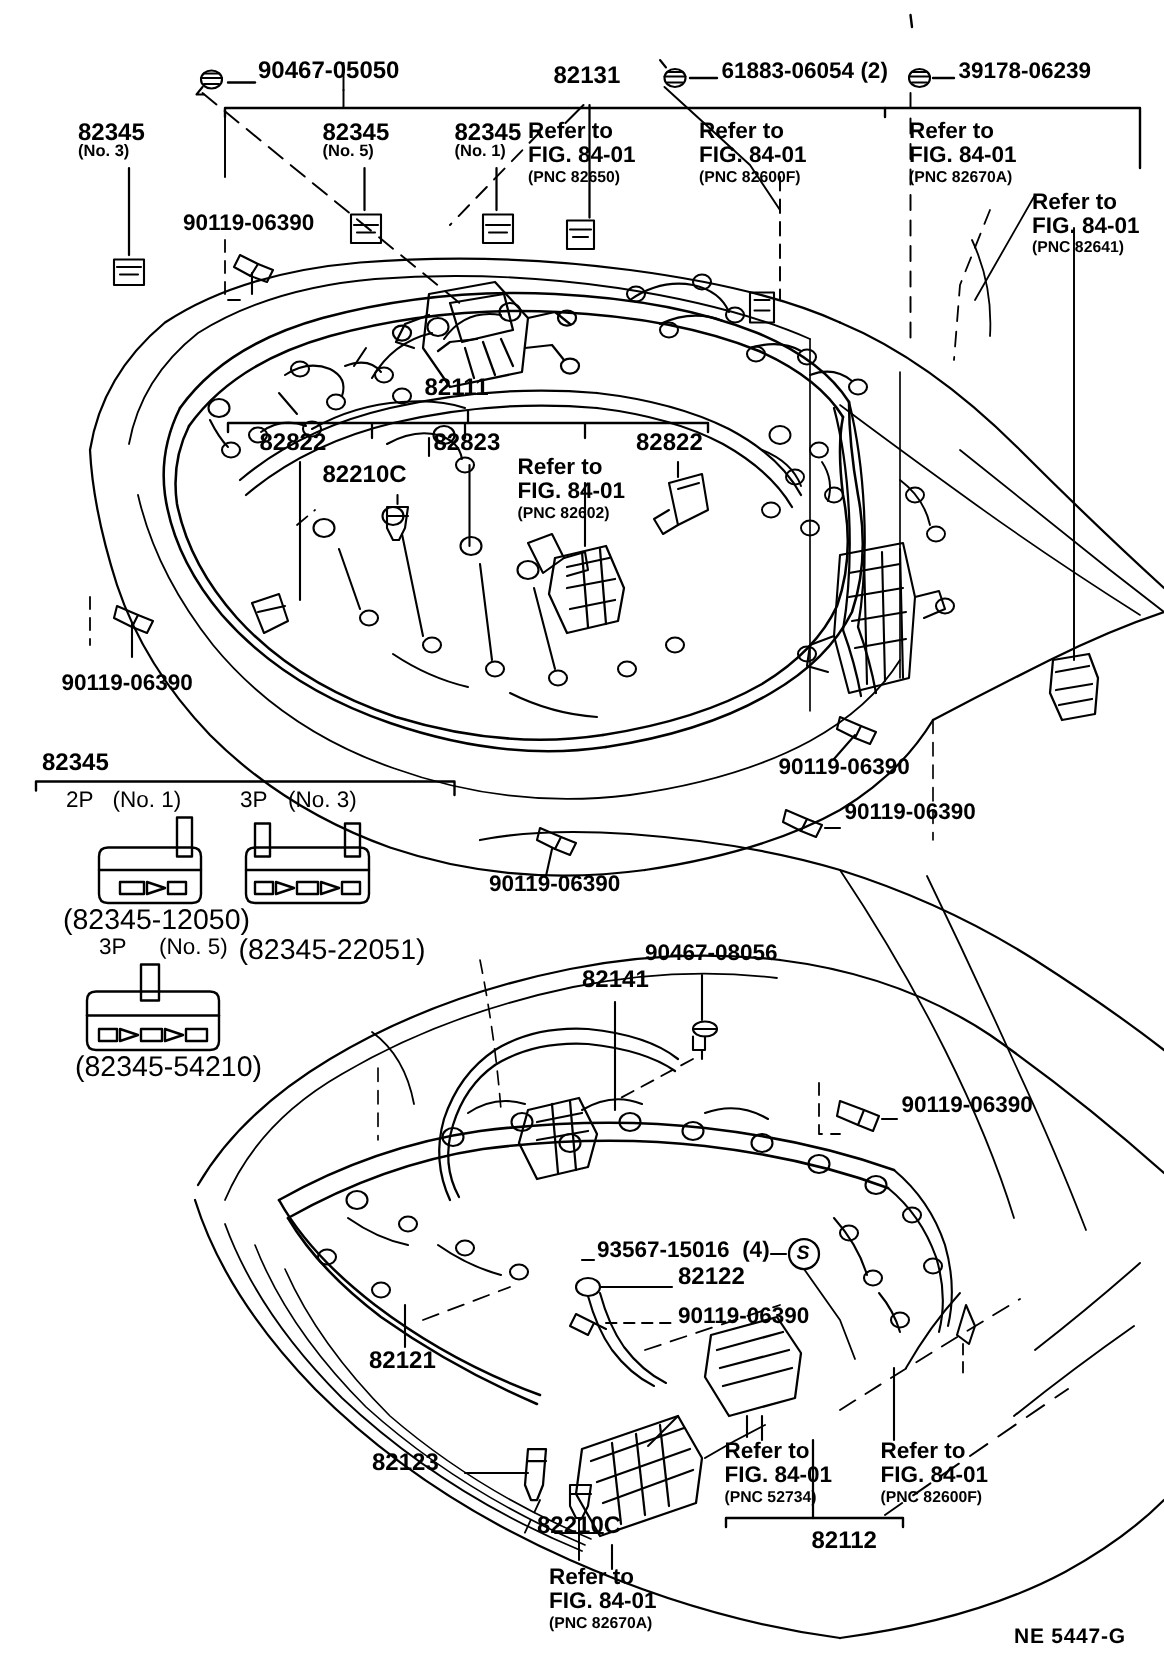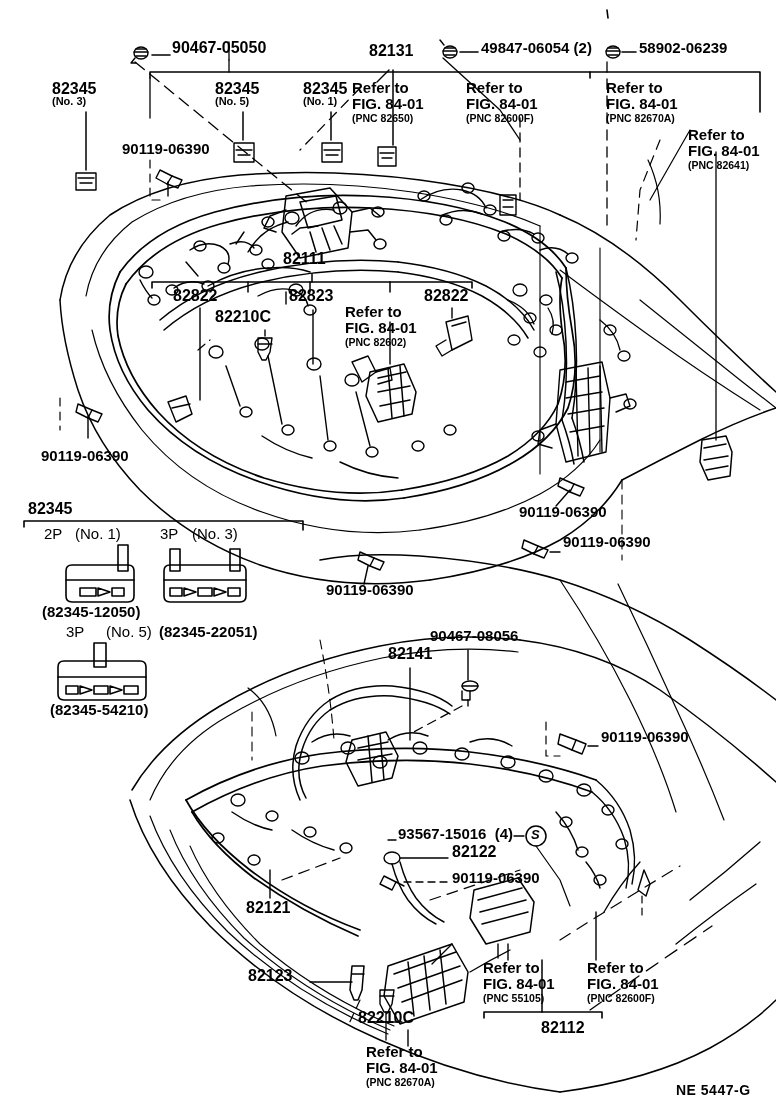--- a/index.html
+++ b/index.html
@@ -8,21 +8,21 @@
   #sheet{position:absolute;left:0;top:0;width:776px;height:964px;}
   svg.art{position:absolute;left:0;top:0;width:776px;height:1116px;}
   .lbl{position:absolute;white-space:pre;font-weight:bold;letter-spacing:0px;line-height:1.02;}
   .n{font-size:16px;}
   .n2{font-size:15px;}
   .sub{font-size:11px;font-weight:bold;}
   .ref{font-size:15px;font-weight:bold;line-height:1.06;}
   .pnc{font-size:10.5px;font-weight:bold;}
   .legtitle{font-size:16px;font-weight:bold;}
   .legp{font-size:15px;font-weight:normal;}
-  .legcode{font-size:15px;font-weight:bold;}
+  .legcode{font-size:19px;font-weight:normal;}
   .sheetno{font-size:14px;font-weight:bold;letter-spacing:.5px;}
 </style>
 </head>
 <body>
 
 <div id="sheet">
 
   <svg class="art" viewBox="0 0 776 1116">
     <g fill="none" stroke="#000" stroke-width="1.3" stroke-linecap="round" stroke-linejoin="round">
 
@@ -523,22 +523,22 @@
       <path d="M430 900 L520 870" stroke-dasharray="11 7" stroke-width="1.2"></path>
       <path d="M282 880 L340 858" stroke-dasharray="11 7" stroke-width="1.2"></path>
       <path d="M360 1000 L348 1026" stroke-dasharray="9 6" stroke-width="1.2"></path>
       <path d="M536 846 L560 880 L570 906" stroke-width="1.2"></path>
 
     </g>
   </svg>
 
   <div class="lbl n" style="left:172px;top:40px">90467-05050</div>
   <div class="lbl n" style="left:369px;top:43px">82131</div>
-  <div class="lbl n2" style="left:481px;top:40px">49847-06054 (2)</div>
-  <div class="lbl n2" style="left:639px;top:40px">58902-06239</div>
+  <div class="lbl n2" style="left:481px;top:40px">61883-06054 (2)</div>
+  <div class="lbl n2" style="left:639px;top:40px">39178-06239</div>
 
   <div class="lbl n" style="left:52px;top:81px">82345</div>
   <div class="lbl sub" style="left:52px;top:96px">(No. 3)</div>
   <div class="lbl n" style="left:215px;top:81px">82345</div>
   <div class="lbl sub" style="left:215px;top:96px">(No. 5)</div>
   <div class="lbl n" style="left:303px;top:81px">82345</div>
   <div class="lbl sub" style="left:303px;top:96px">(No. 1)</div>
 
   <div class="lbl n2" style="left:122px;top:141px">90119-06390</div>
   <div class="lbl n" style="left:283px;top:251px">82111</div>
@@ -600,21 +600,21 @@
   <div class="lbl n" style="left:246px;top:900px">82121</div>
   <div class="lbl n" style="left:248px;top:968px">82123</div>
   <div class="lbl n" style="left:358px;top:1010px">82210C</div>
   <div class="lbl n" style="left:541px;top:1020px">82112</div>
 
   <div class="lbl" style="left:531px;top:828px;font-size:13px;font-weight:bold;font-style:italic">S</div>
 
   <div style="position:absolute;left:483px;top:960px">
     <div class="ref">Refer to</div>
     <div class="ref">FIG. 84-01</div>
-    <div class="pnc">(PNC 55105)</div>
+    <div class="pnc">(PNC 52734)</div>
   </div>
   <div style="position:absolute;left:587px;top:960px">
     <div class="ref">Refer to</div>
     <div class="ref">FIG. 84-01</div>
     <div class="pnc">(PNC 82600F)</div>
   </div>
   <div style="position:absolute;left:366px;top:1044px">
     <div class="ref">Refer to</div>
     <div class="ref">FIG. 84-01</div>
     <div class="pnc">(PNC 82670A)</div>

